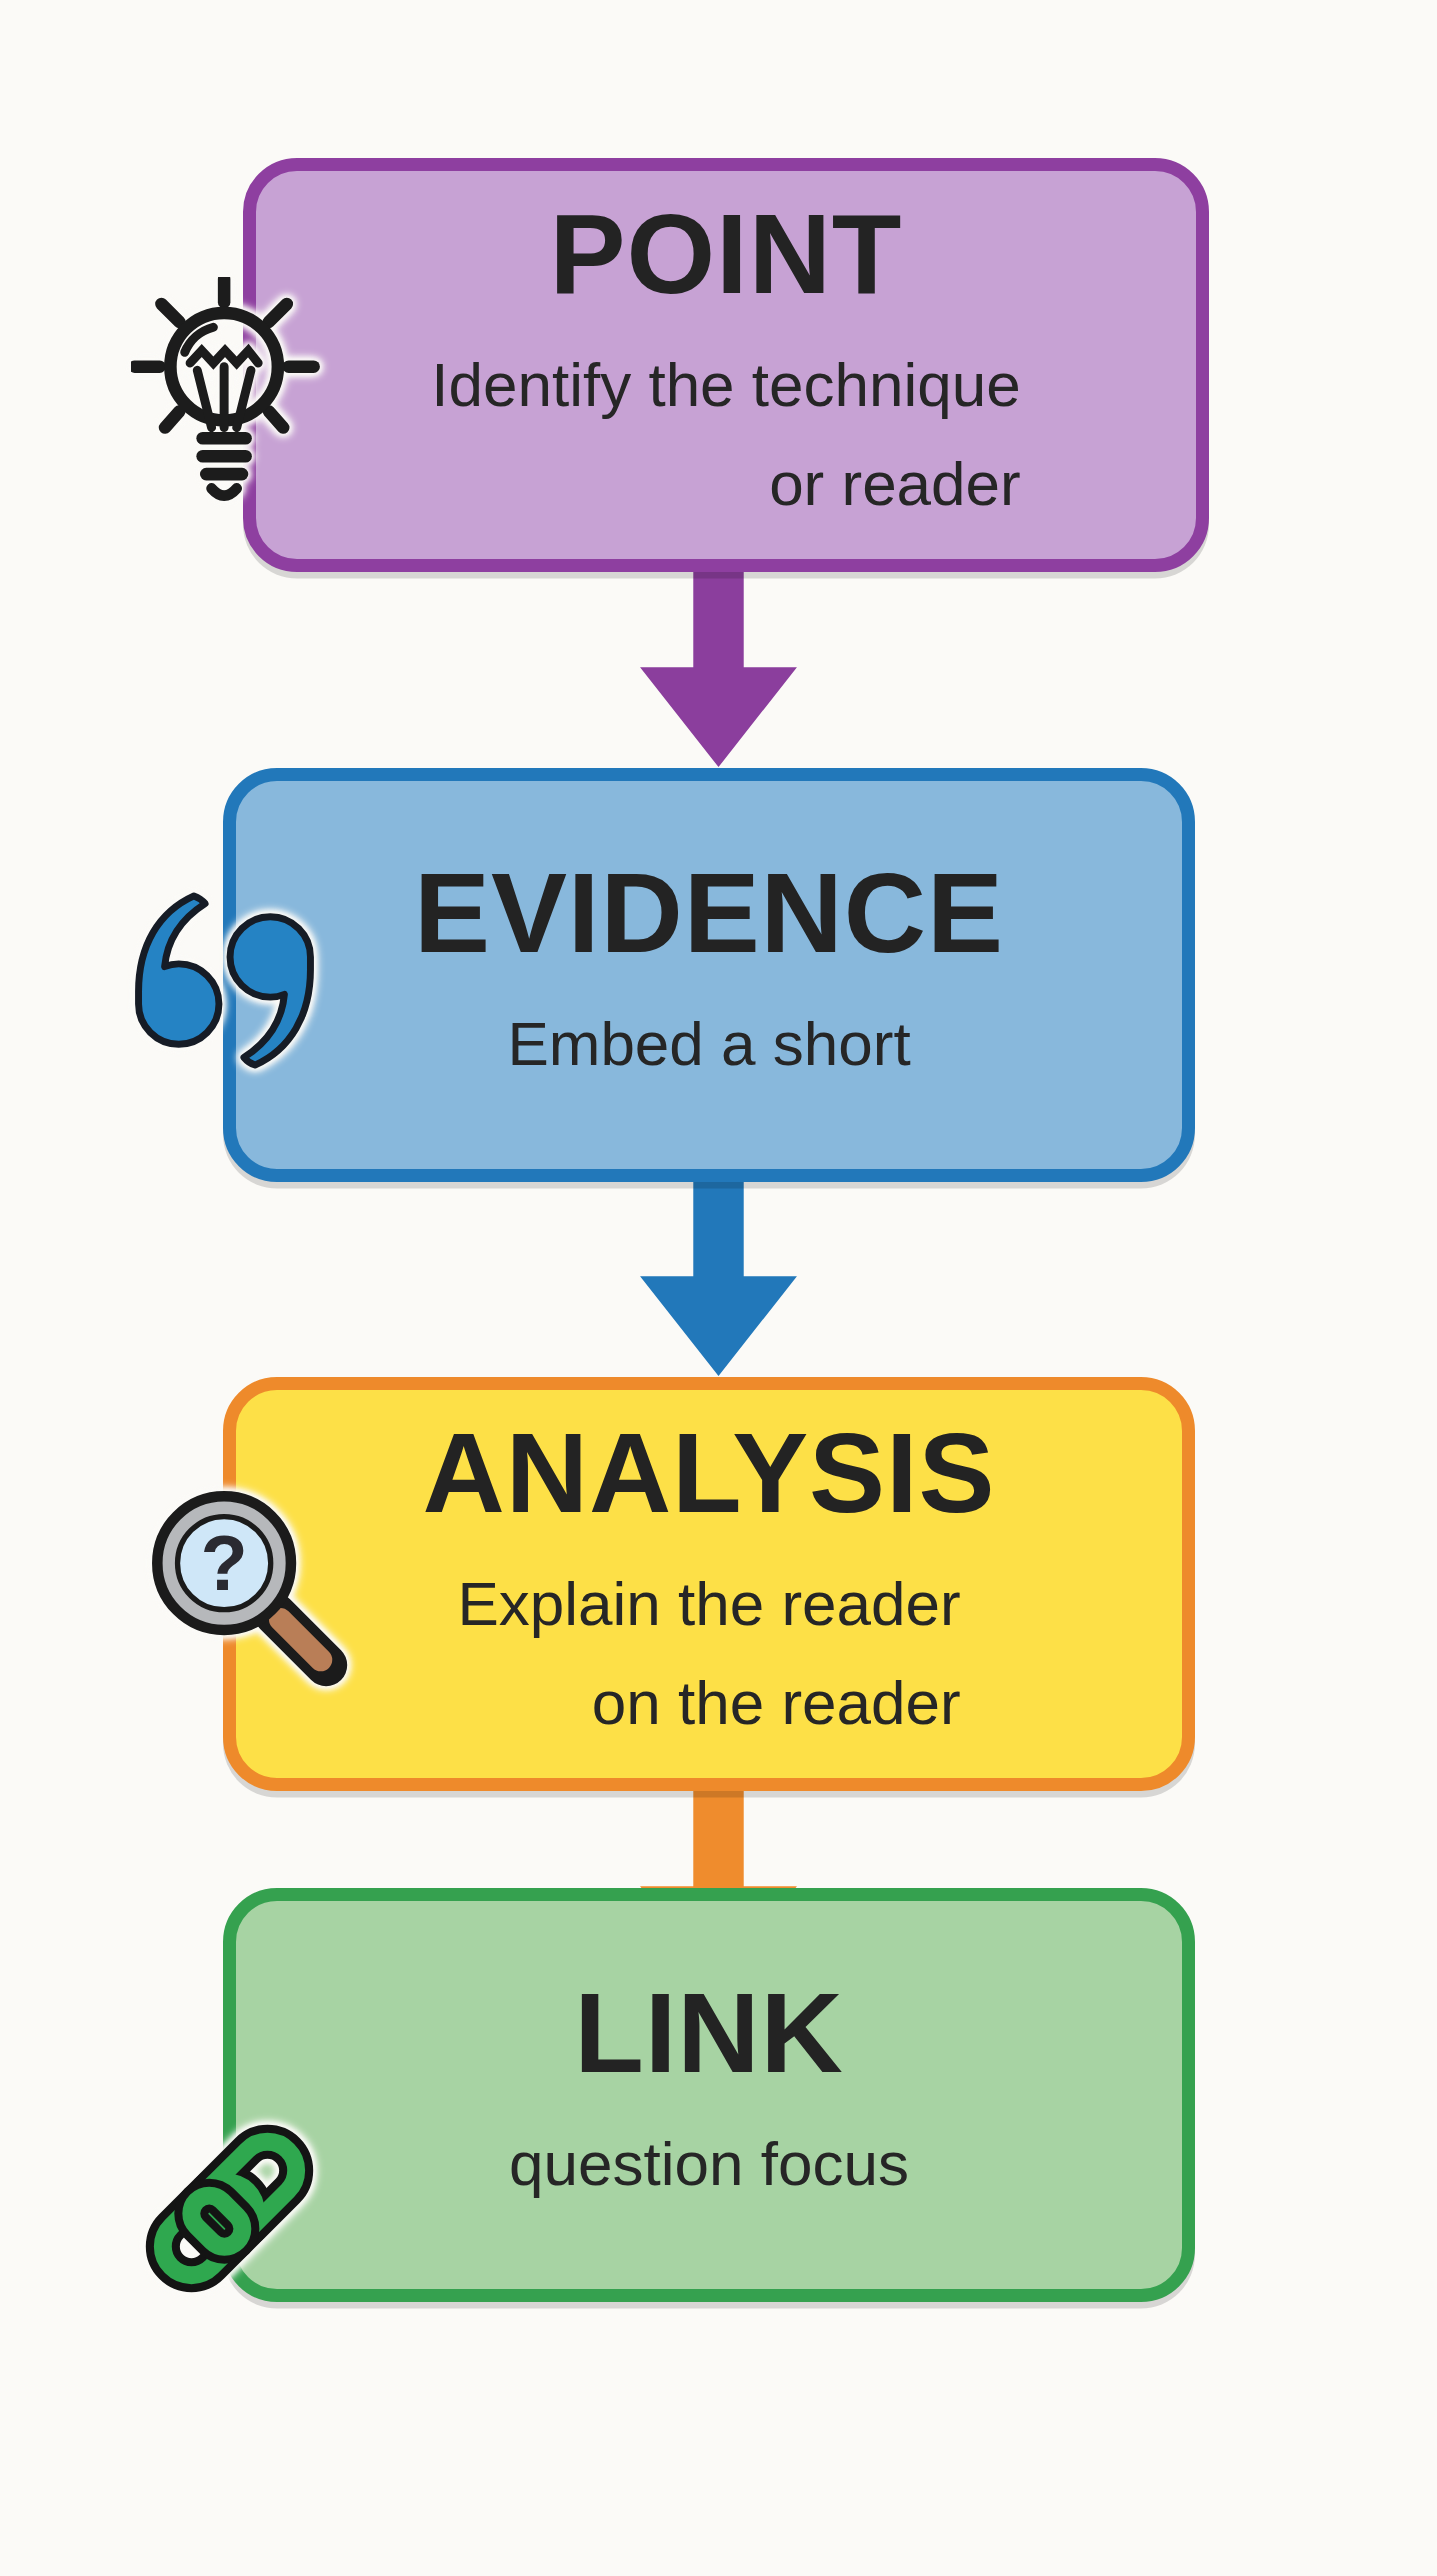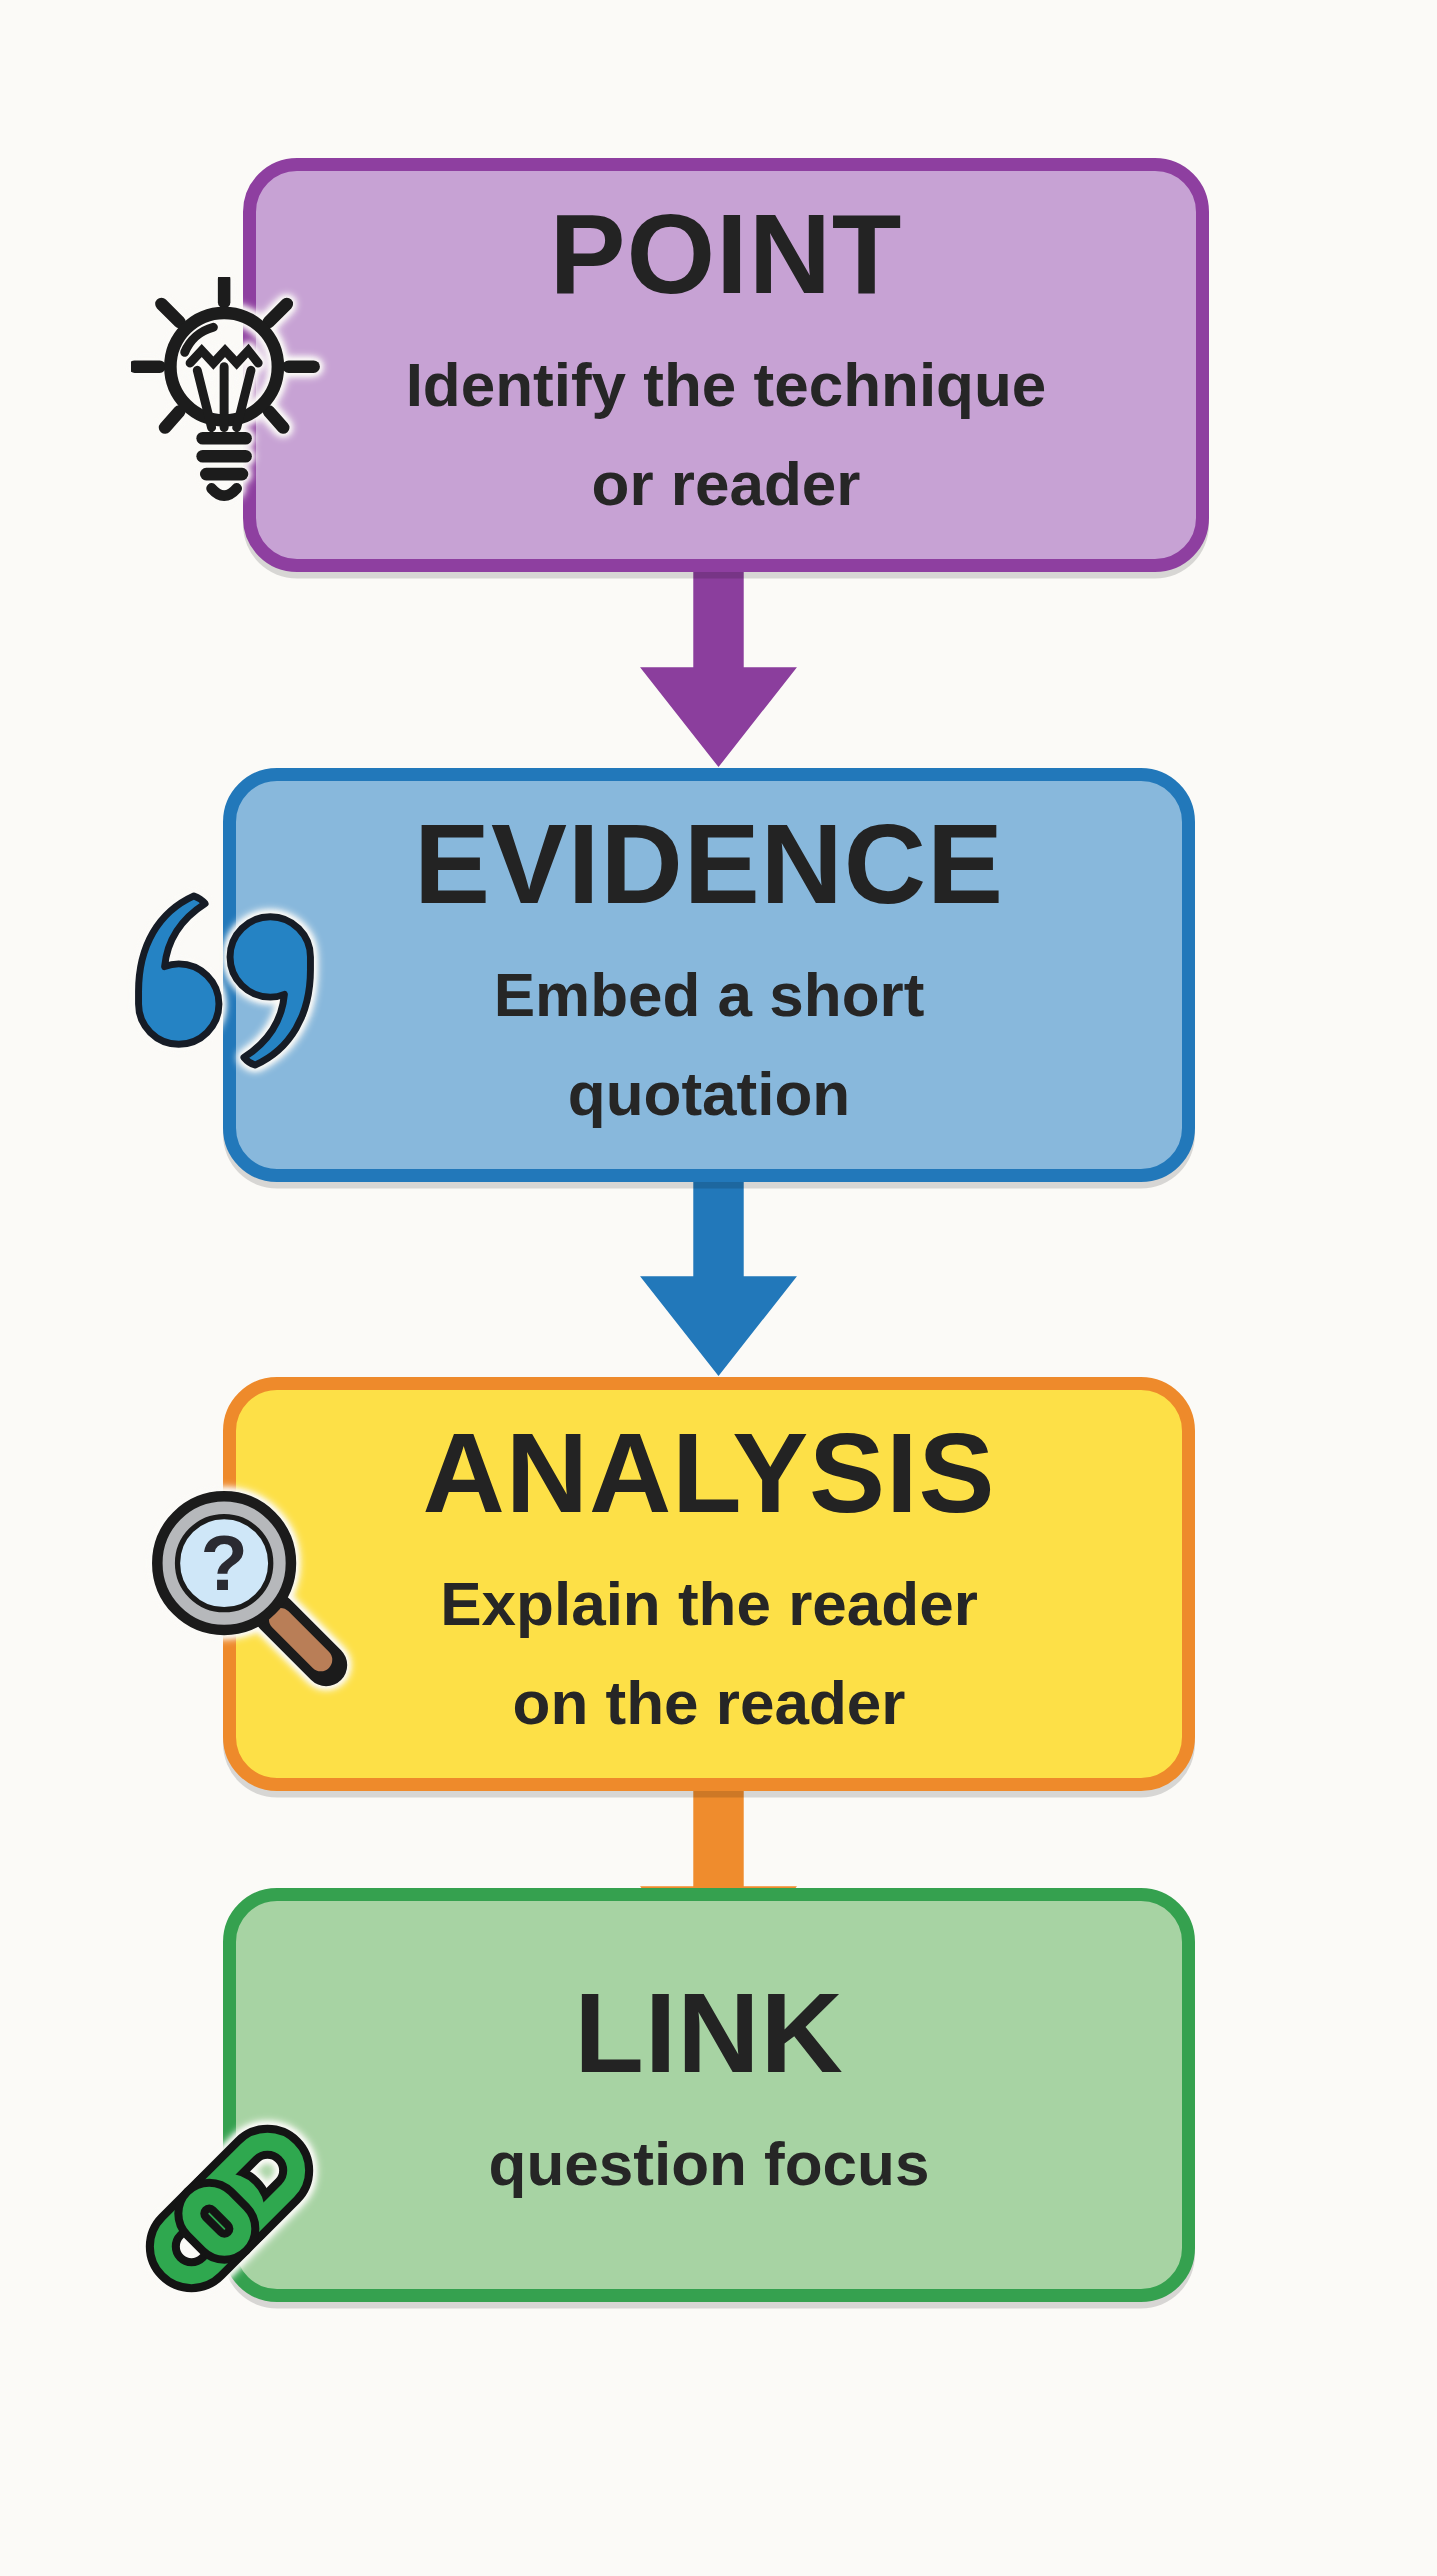--- a/index.html
+++ b/index.html
@@ -34,23 +34,24 @@
   .box-title {
     font-size: 114px;
     font-weight: bold;
     line-height: 1;
     color: #232323;
     letter-spacing: 0.9px;
   }
   .box-sub {
     margin-top: 24px;
     font-size: 62px;
-    font-weight: bold;
+    font-weight: normal;
     line-height: 1.6;
     color: #262626;
+    text-align: right;
   }
   .box-sub span { display: block; }
 
   .arrow {
     position: absolute;
     left: 639px;
     width: 159px;
     height: 198px;
     z-index: 1;
   }
@@ -108,21 +109,20 @@
   </svg>
 
   <svg class="arrow arrow-1" viewBox="0 0 170 212">
     <polygon points="58,0 112,0 112,104 169,104 85,211 1,104 58,104" fill="#8b3e9d"></polygon>
   </svg>
 
   <div class="box box-evidence">
     <div class="box-title">EVIDENCE</div>
     <div class="box-sub">
       <span>Embed a short</span>
-      <span>quotation</span>
     </div>
   </div>
 
   <svg class="icon icon-quotes" viewBox="0 0 132 132">
     <g fill="#2583c4" stroke="#161c26" stroke-width="5" stroke-linejoin="round">
 
       <g transform="translate(62,112) rotate(180)">
         <path d="M29 0 C13 0 0 13 0 29 C0 45 13 58 29 58 C32.5 58 36 57.3 39.2 56 C37.5 74 28 90 10 101.5 C12.5 104.5 15 106 18 107 C43.5 95.5 58 71 58 38 L58 29 C58 13 45 0 29 0 Z"></path>
       </g>
 

